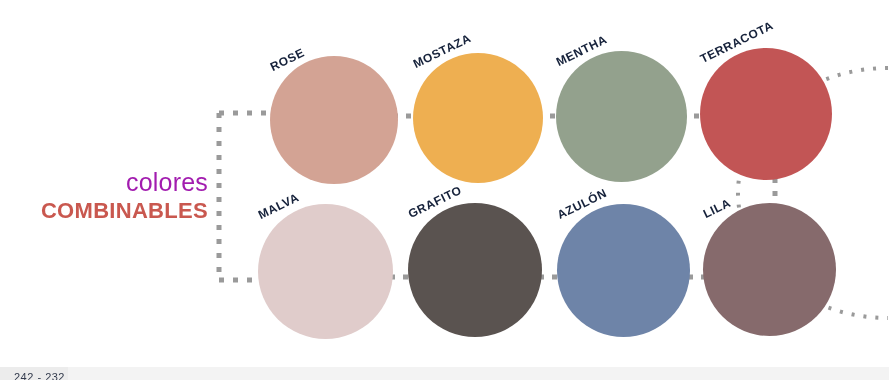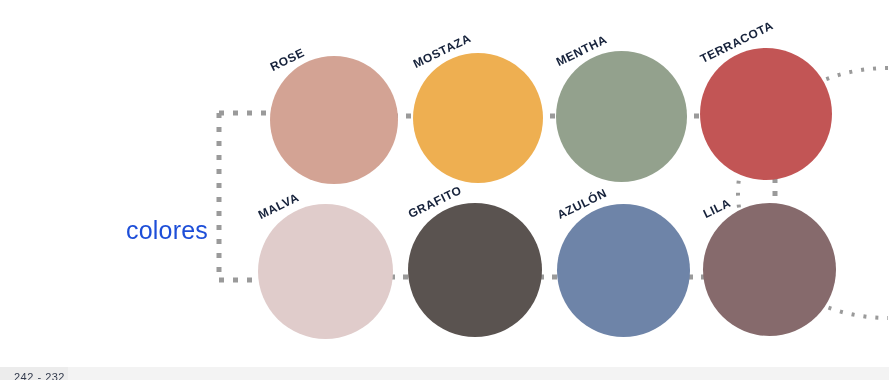--- a/index.html
+++ b/index.html
@@ -41,22 +41,21 @@
     top: 168px;
     width: 168px;
     text-align: right;
     line-height: 1.18;
   }
   #heading .line-thin {
     display: block;
     font-size: 25px;
     font-weight: 400;
     letter-spacing: 0.2px;
-    color: #1d4ed8;
-    margin-top: 48px;
+    color: #a21caf;
   }
   #heading .line-bold {
     display: block;
     font-size: 22px;
     font-weight: 700;
     letter-spacing: 0.3px;
     color: #c9584f;
   }
 
   
@@ -132,20 +131,21 @@
     <line x1="539" y1="277" x2="564" y2="277" stroke="#9a9a9a" stroke-width="5" stroke-dasharray="5 8"></line>
     <line x1="688" y1="277" x2="711" y2="277" stroke="#9a9a9a" stroke-width="5" stroke-dasharray="5 8"></line>
 
     <line x1="775" y1="178" x2="775" y2="208" stroke="#9a9a9a" stroke-width="5" stroke-dasharray="5 8"></line>
 
     <path d="M 888 68 A 150 125 0 0 0 888 318" fill="none" stroke="#9a9a9a" stroke-width="4" stroke-dasharray="3 9"></path>
   </svg>
 
   <div id="heading">
     <span class="line-thin">colores</span>
+    <span class="line-bold">COMBINABLES</span>
   </div>
 
   <div id="swatch-layer">
       <div class="swatch" style="left: 270px; top: 56px; width: 128px; height: 128px; background: rgb(211, 163, 148);"></div>
       <div class="swatch-label" style="left: 274px; top: 60px;">ROSE</div>
       <div class="swatch" style="left: 413px; top: 53px; width: 130px; height: 130px; background: rgb(238, 175, 81);"></div>
       <div class="swatch-label" style="left: 417px; top: 57px;">MOSTAZA</div>
       <div class="swatch" style="left: 556px; top: 51px; width: 131px; height: 131px; background: rgb(147, 161, 141);"></div>
       <div class="swatch-label" style="left: 560px; top: 55px;">MENTHA</div>
       <div class="swatch" style="left: 700px; top: 48px; width: 132px; height: 132px; background: rgb(194, 85, 85);"></div>

